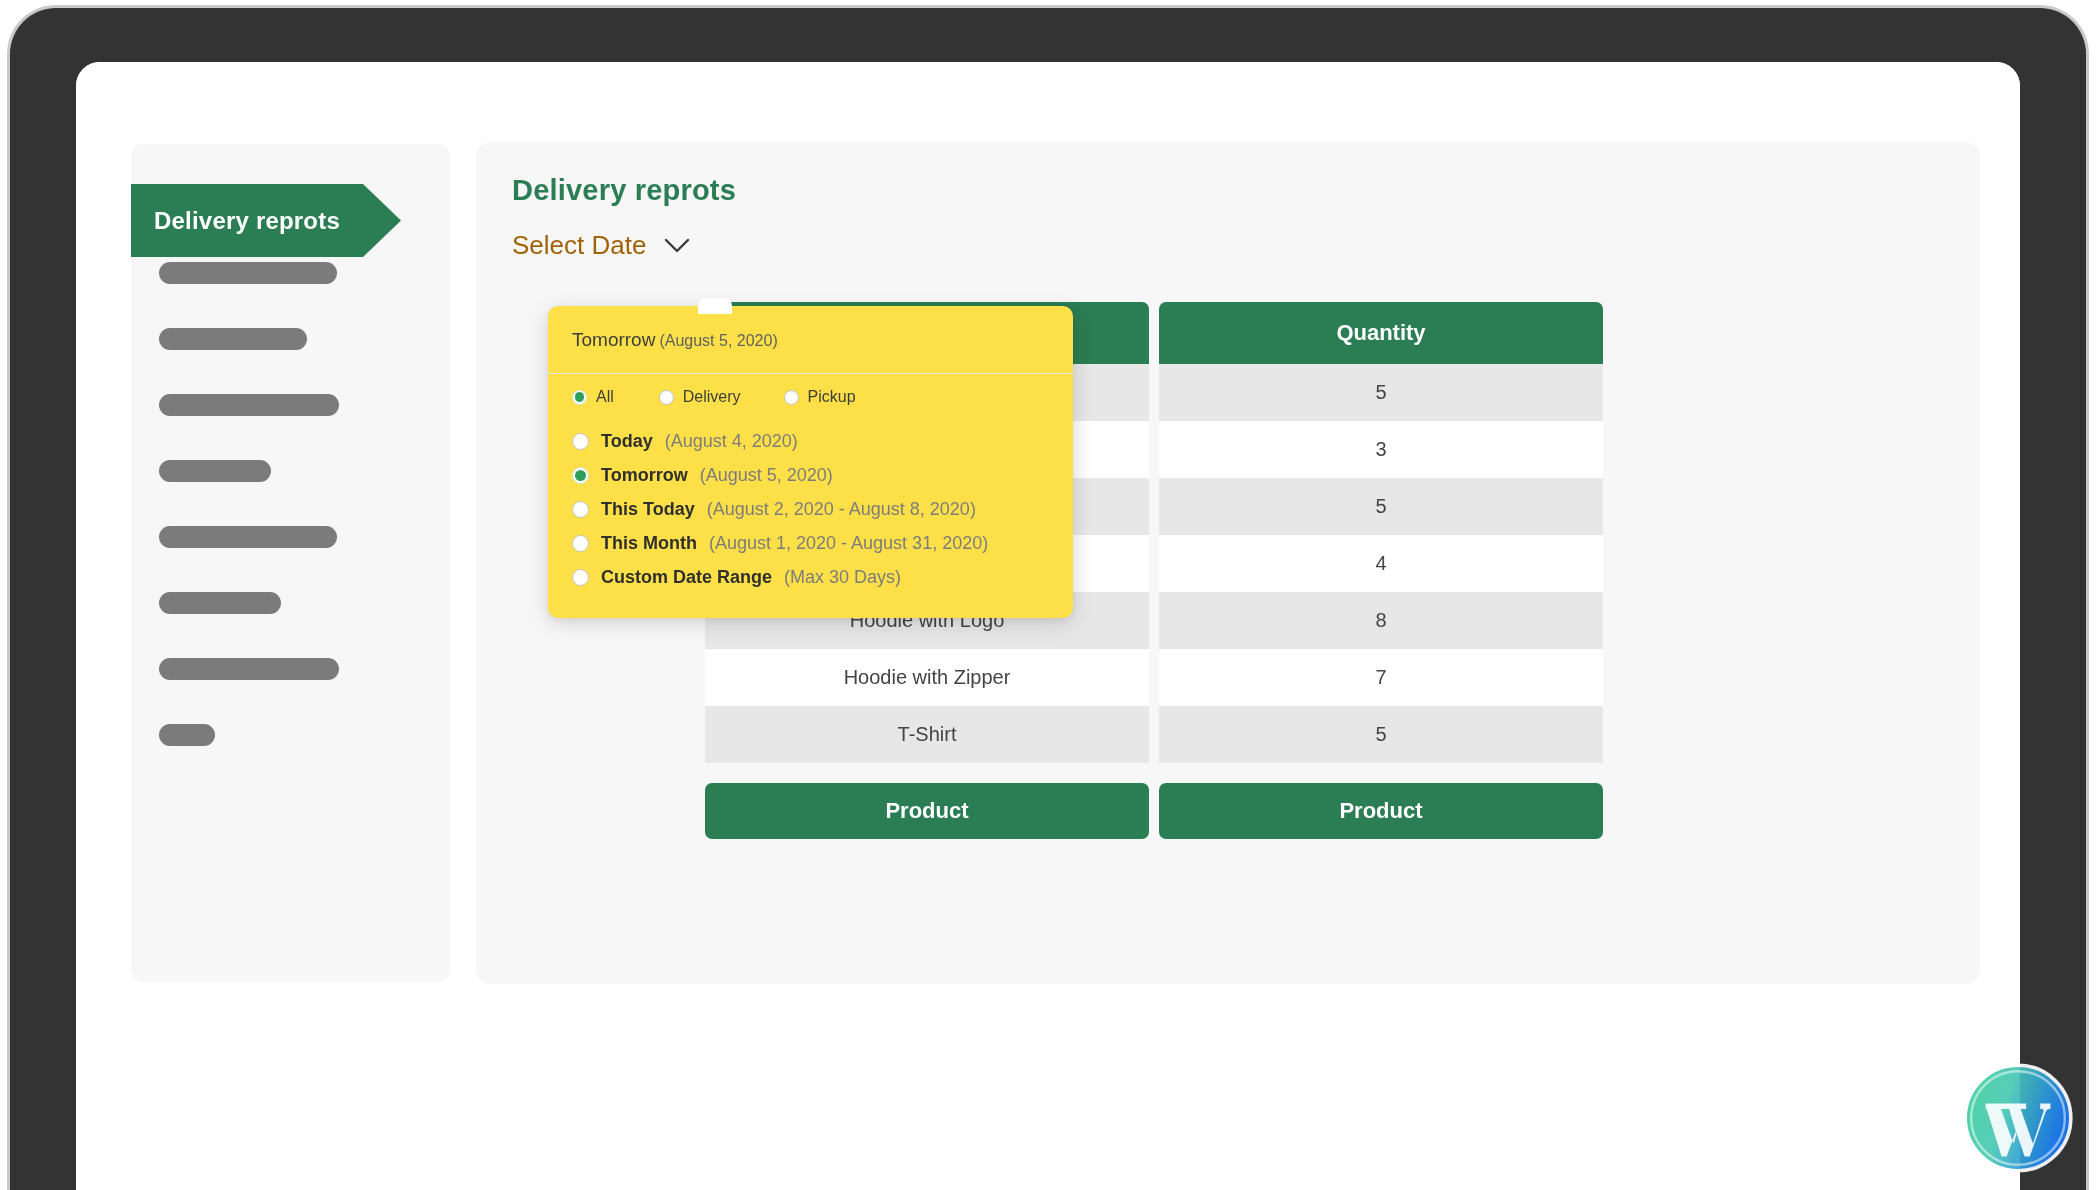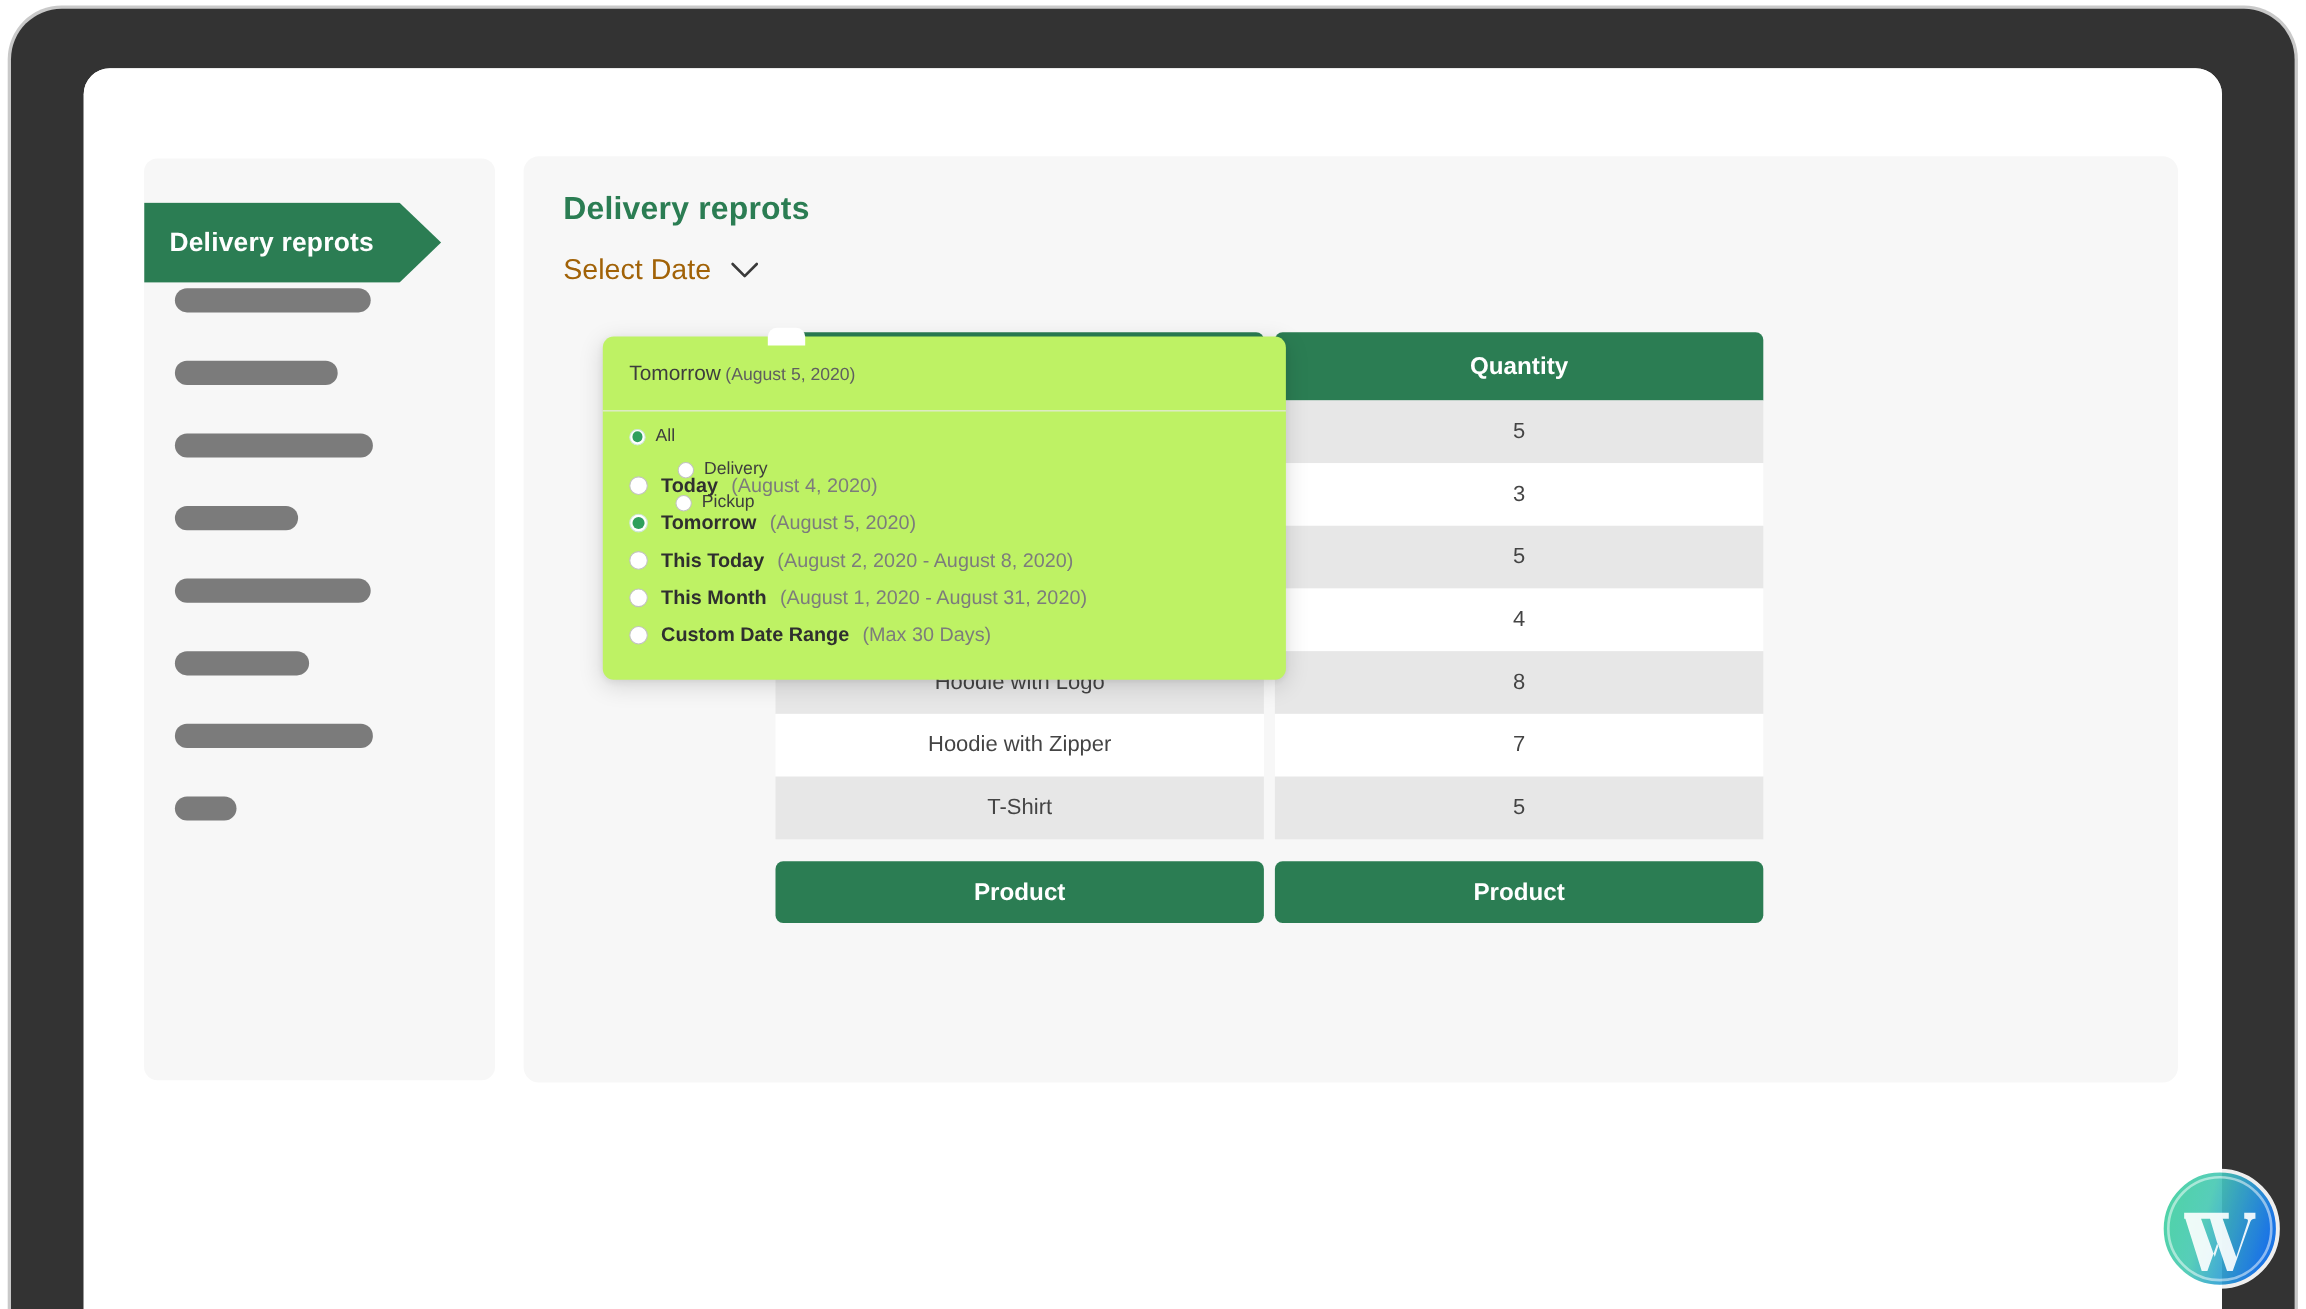--- a/index.html
+++ b/index.html
@@ -119,23 +119,23 @@
     width: 26px;
     height: 16px;
     display: block;
   }
 
   
   #date-dropdown-panel {
     position: absolute;
     left: 72px;
     top: 164px;
-    width: 621px;
+    width: 525px;
     height: 312px;
-    background: #bef264;
+    background: #fde047;
     border-radius: 10px;
     box-shadow: 0 5px 22px rgba(0,0,0,.14), 0 2px 6px rgba(0,0,0,.06);
     z-index: 30;
   }
   #dropdown-notch {
     position: absolute;
     left: 150px;
     top: -8px;
     width: 34px;
     height: 16px;
@@ -159,23 +159,22 @@
   .sel-sub {
     font-size: 16px;
     color: #5f5f5f;
     margin-left: 4px;
   }
   #dropdown-type-row {
     position: absolute;
     left: 24px;
     top: 82px;
     display: flex;
-    align-items: flex-start;
-    gap: 12px;
-    flex-direction: column;
+    align-items: flex-end;
+    gap: 1px;
   }
   .type-opt {
     display: flex;
     align-items: center;
     gap: 9px;
     cursor: pointer;
   }
   .type-opt .lbl { font-size: 16px; color: #3d3d3d; }
   #dropdown-options-list {
     position: absolute;

